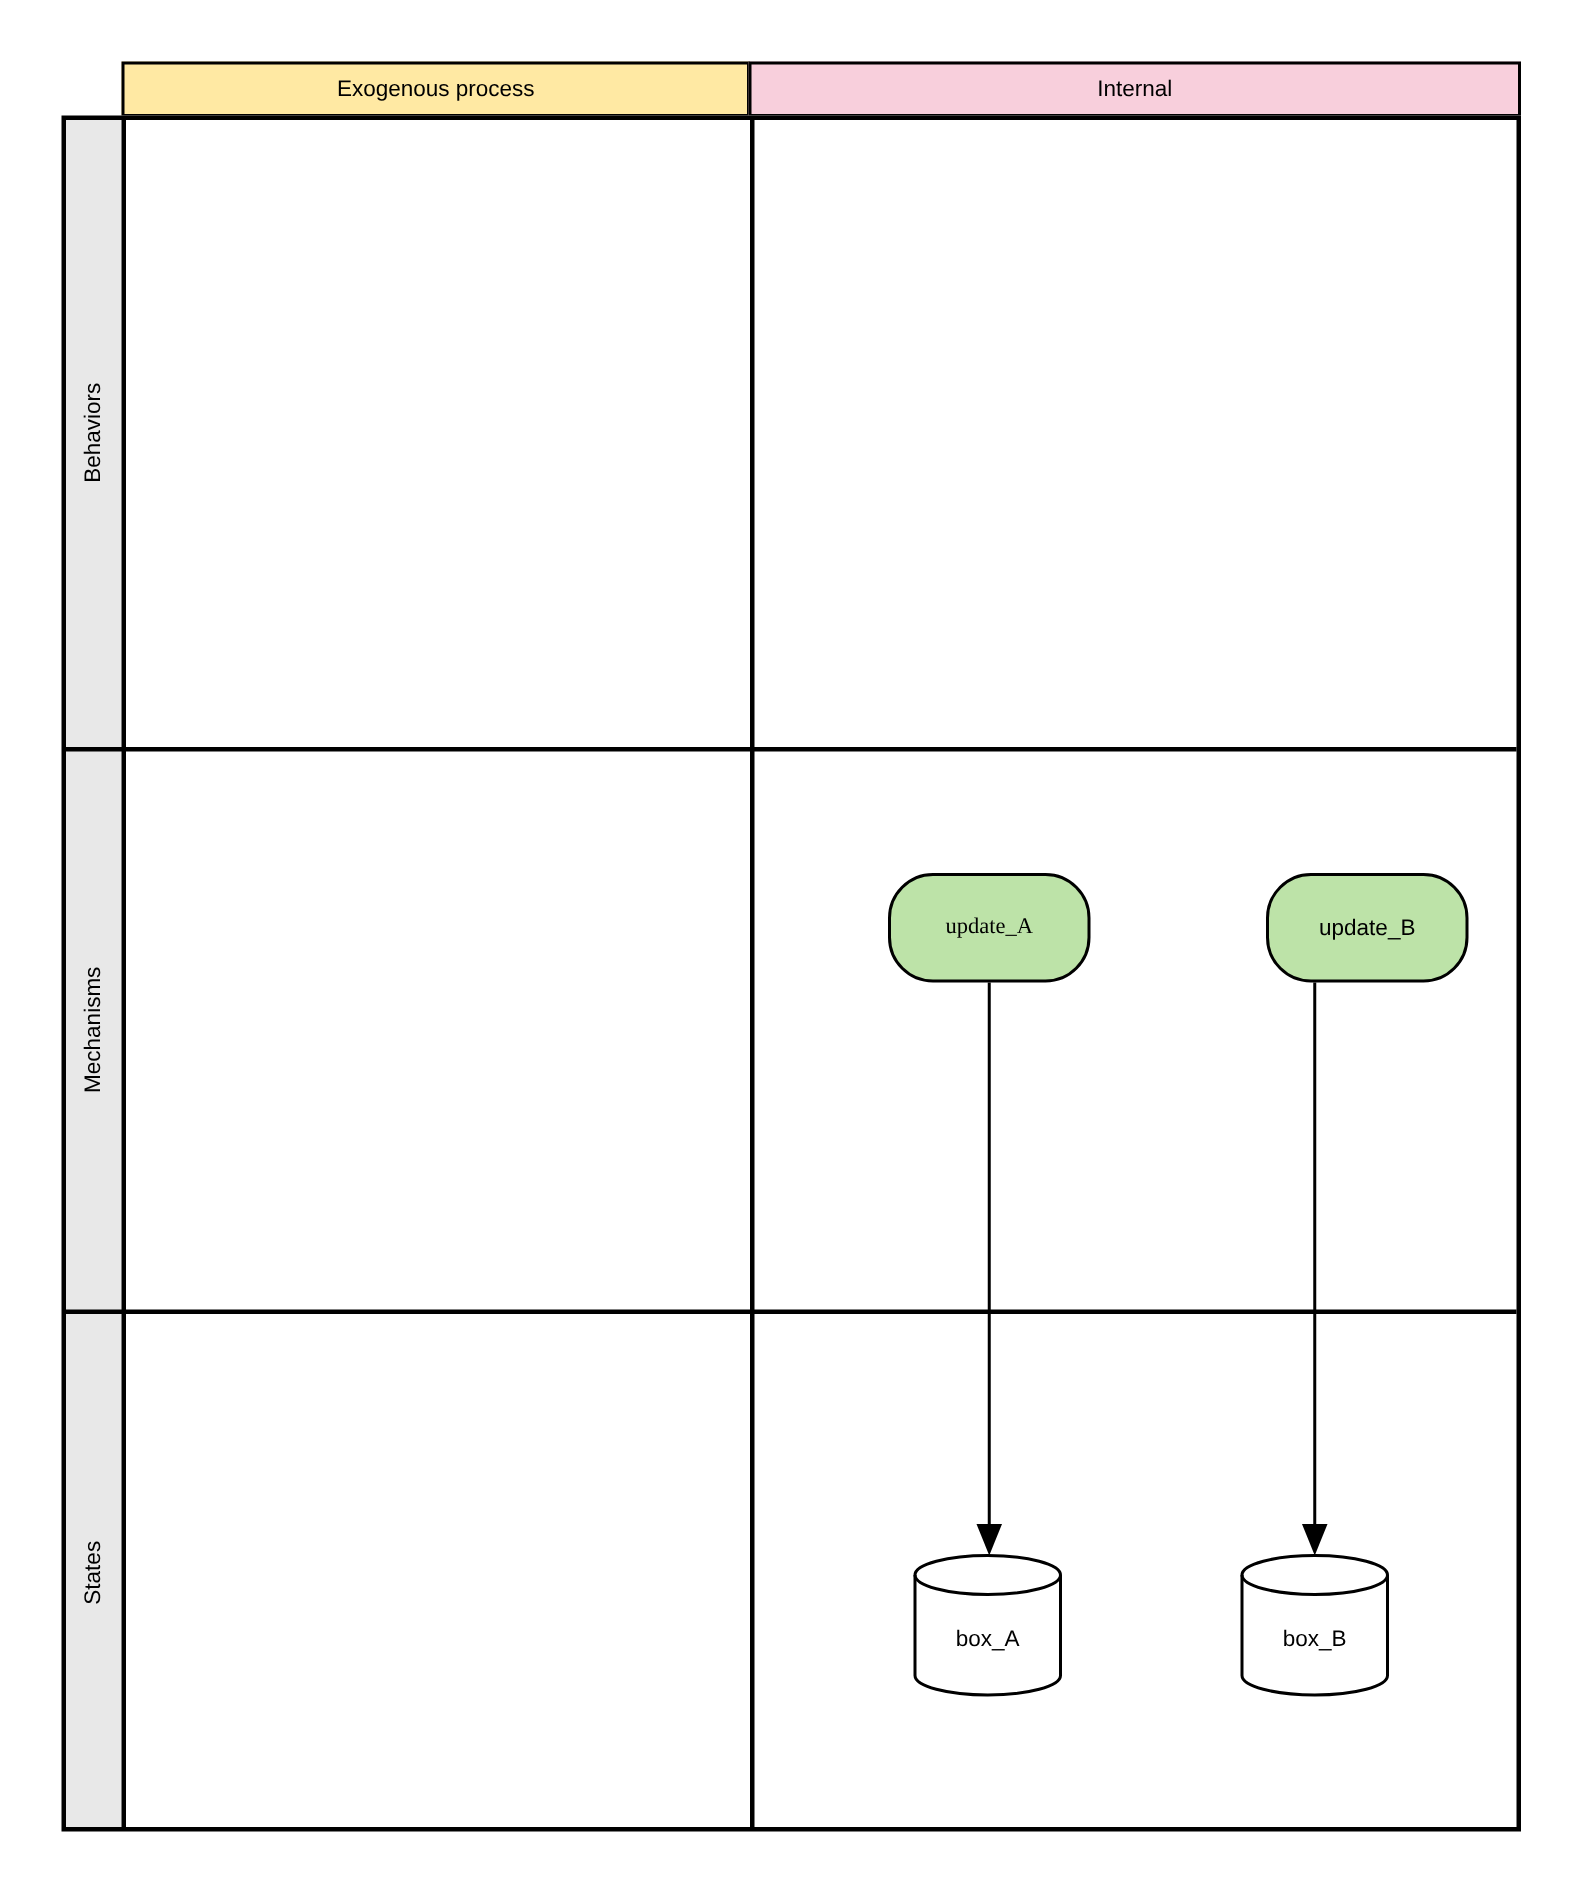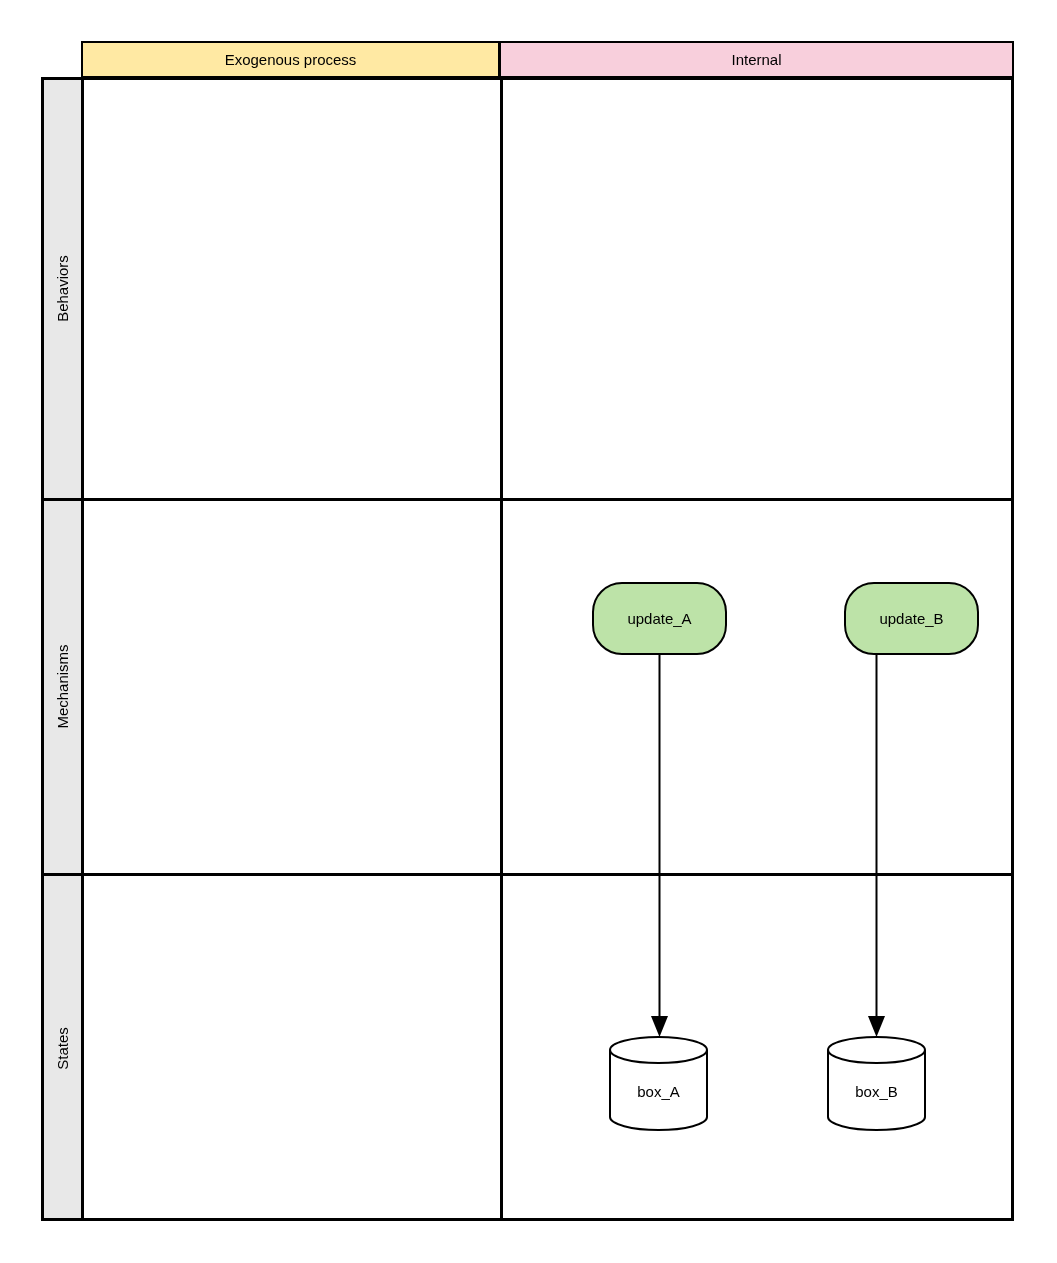--- a/index.html
+++ b/index.html
@@ -88,21 +88,21 @@
     box-sizing: border-box;
     background: #bde3a8;
     border: 2px solid #000;
     border-radius: 30px;
     display: flex;
     align-items: center;
     justify-content: center;
     font-size: 15px;
     color: #000;
   }
-  .rounded-node.update-a { left: 592px; top: 582px; }
+  .rounded-node.update-a { left: 592px; top: 582px; font-family: Liberation Serif, serif; }
   .rounded-node.update-b { left: 844px; top: 582px; }
 
   .cylinder {
     position: absolute;
     width: 101px;
     height: 98px;
   }
   .cylinder.box-a { left: 608px; top: 1035px; }
   .cylinder.box-b { left: 826px; top: 1035px; }
   .cylinder text {

